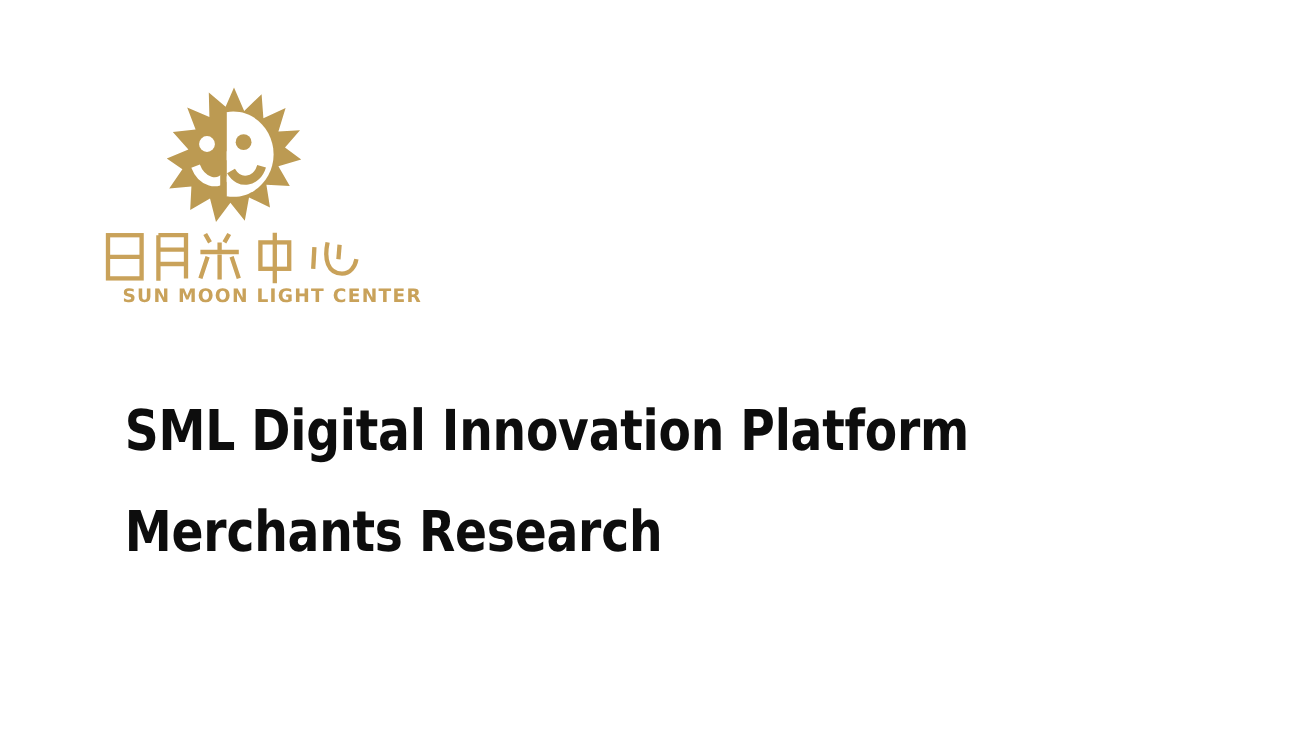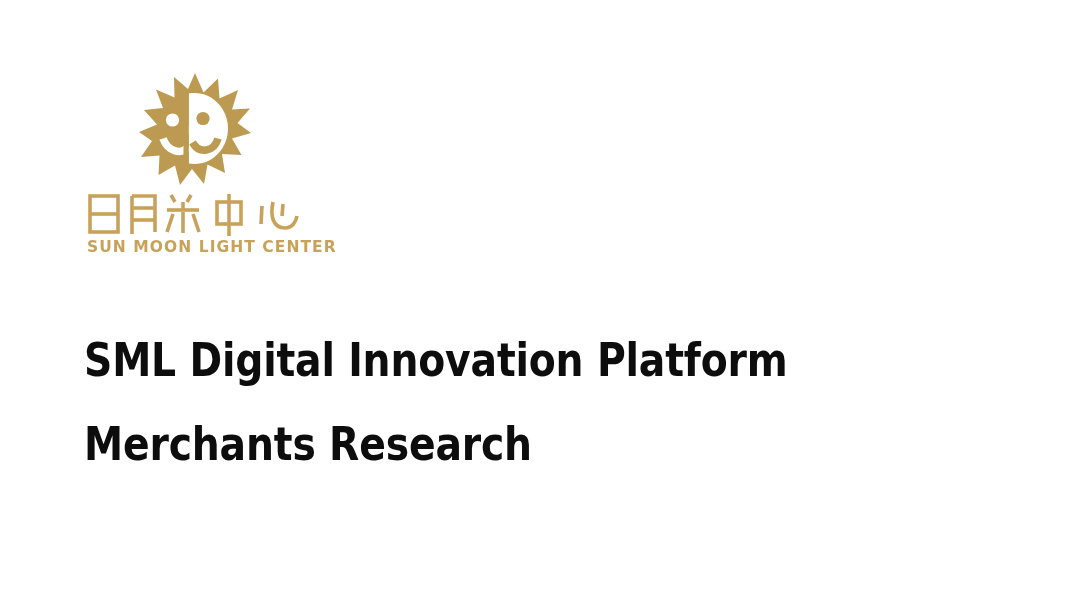--- a/index.html
+++ b/index.html
@@ -53,26 +53,27 @@
   }
 
   .logo-tagline {
     margin-top: 2px;
     font-family: "DejaVu Sans", "Liberation Sans", sans-serif;
     font-size: 15.5px;
     font-weight: 700;
     letter-spacing: 1.05px;
     line-height: 1;
     white-space: nowrap;
+    margin-left: 15px;
   }
 
   
   .title-block {
     position: absolute;
-    left: 84px;
+    left: 104px;
     top: 318px;
     width: 900px;
   }
 
   .title-line {
     font-family: "DejaVu Sans Condensed", "Liberation Sans Narrow", "Liberation Sans", sans-serif;
     font-size: 47px;
     font-weight: 700;
     color: #0d0d0d;
     line-height: 84px;

